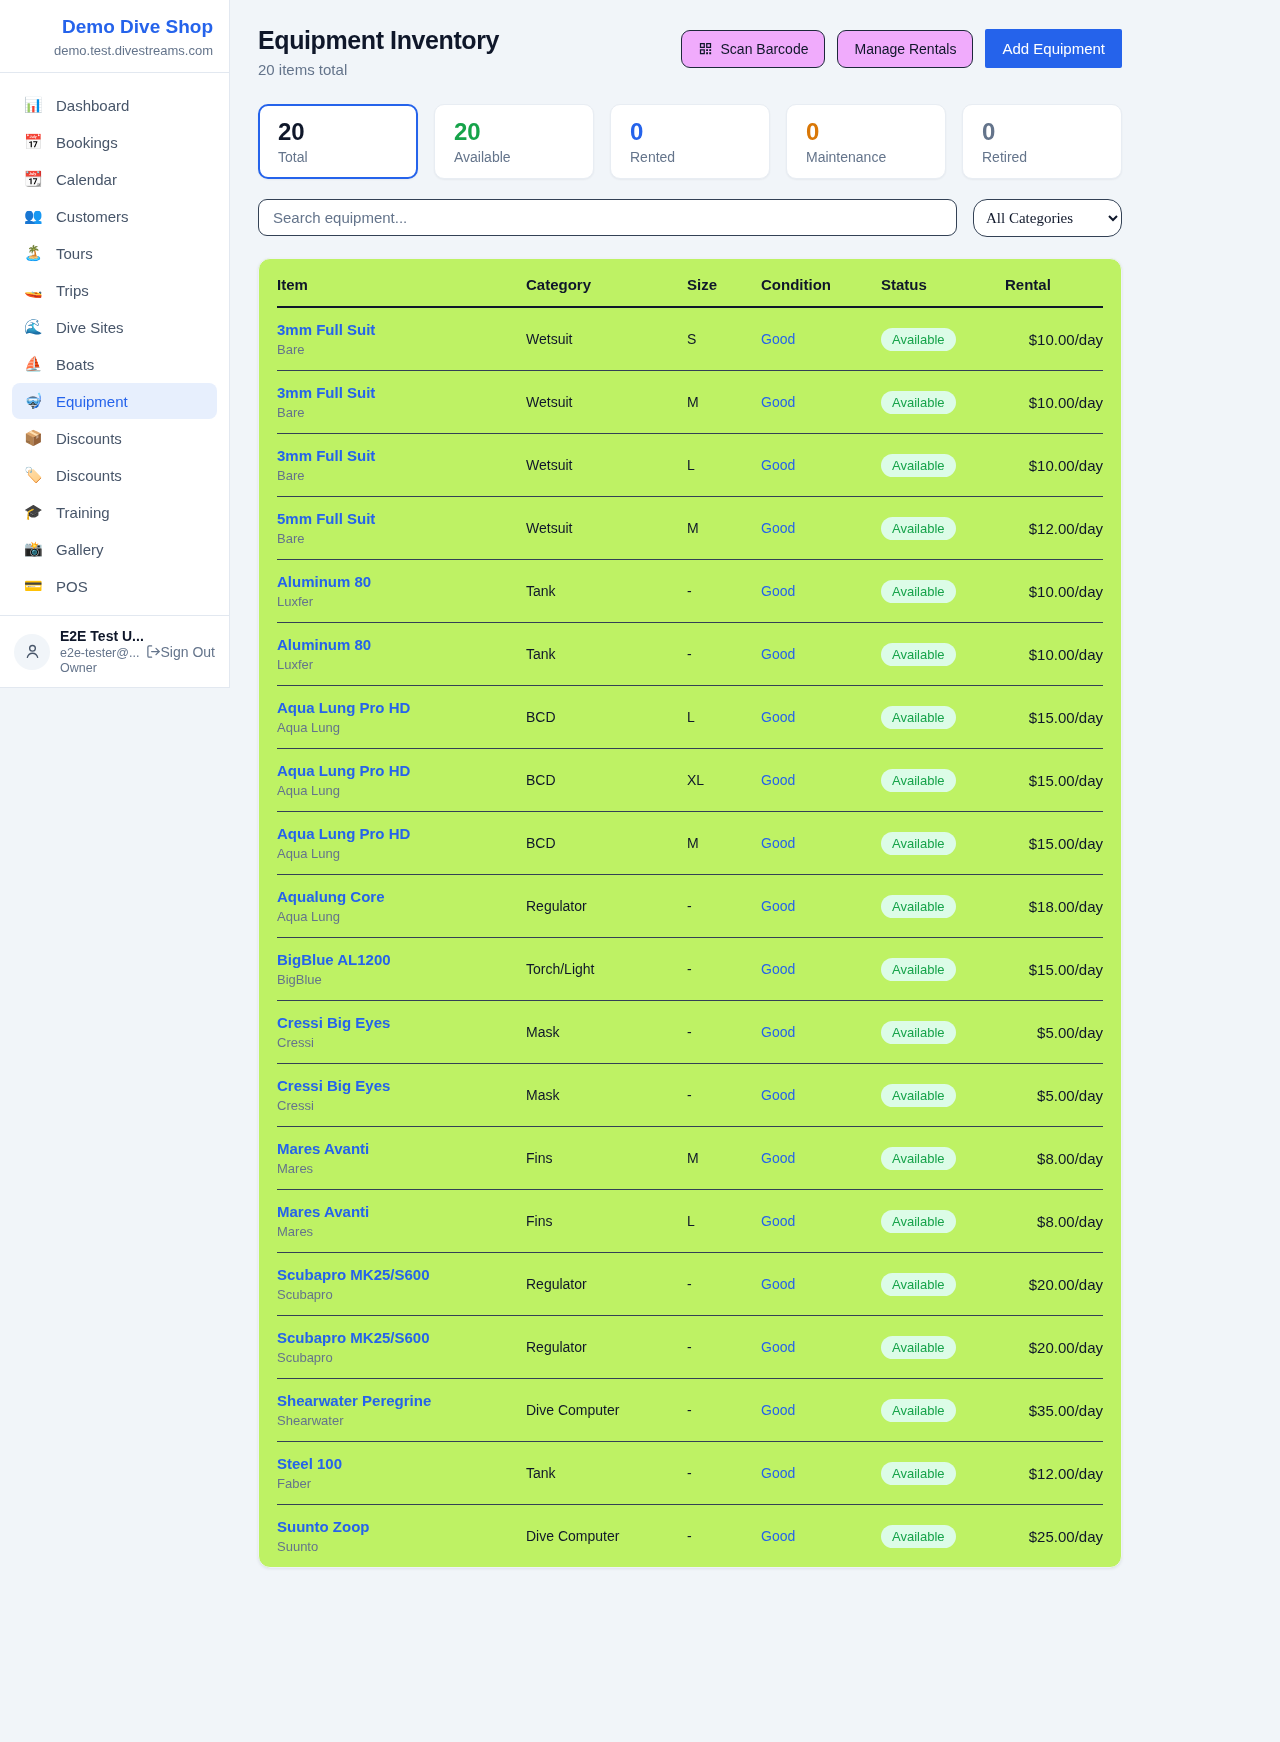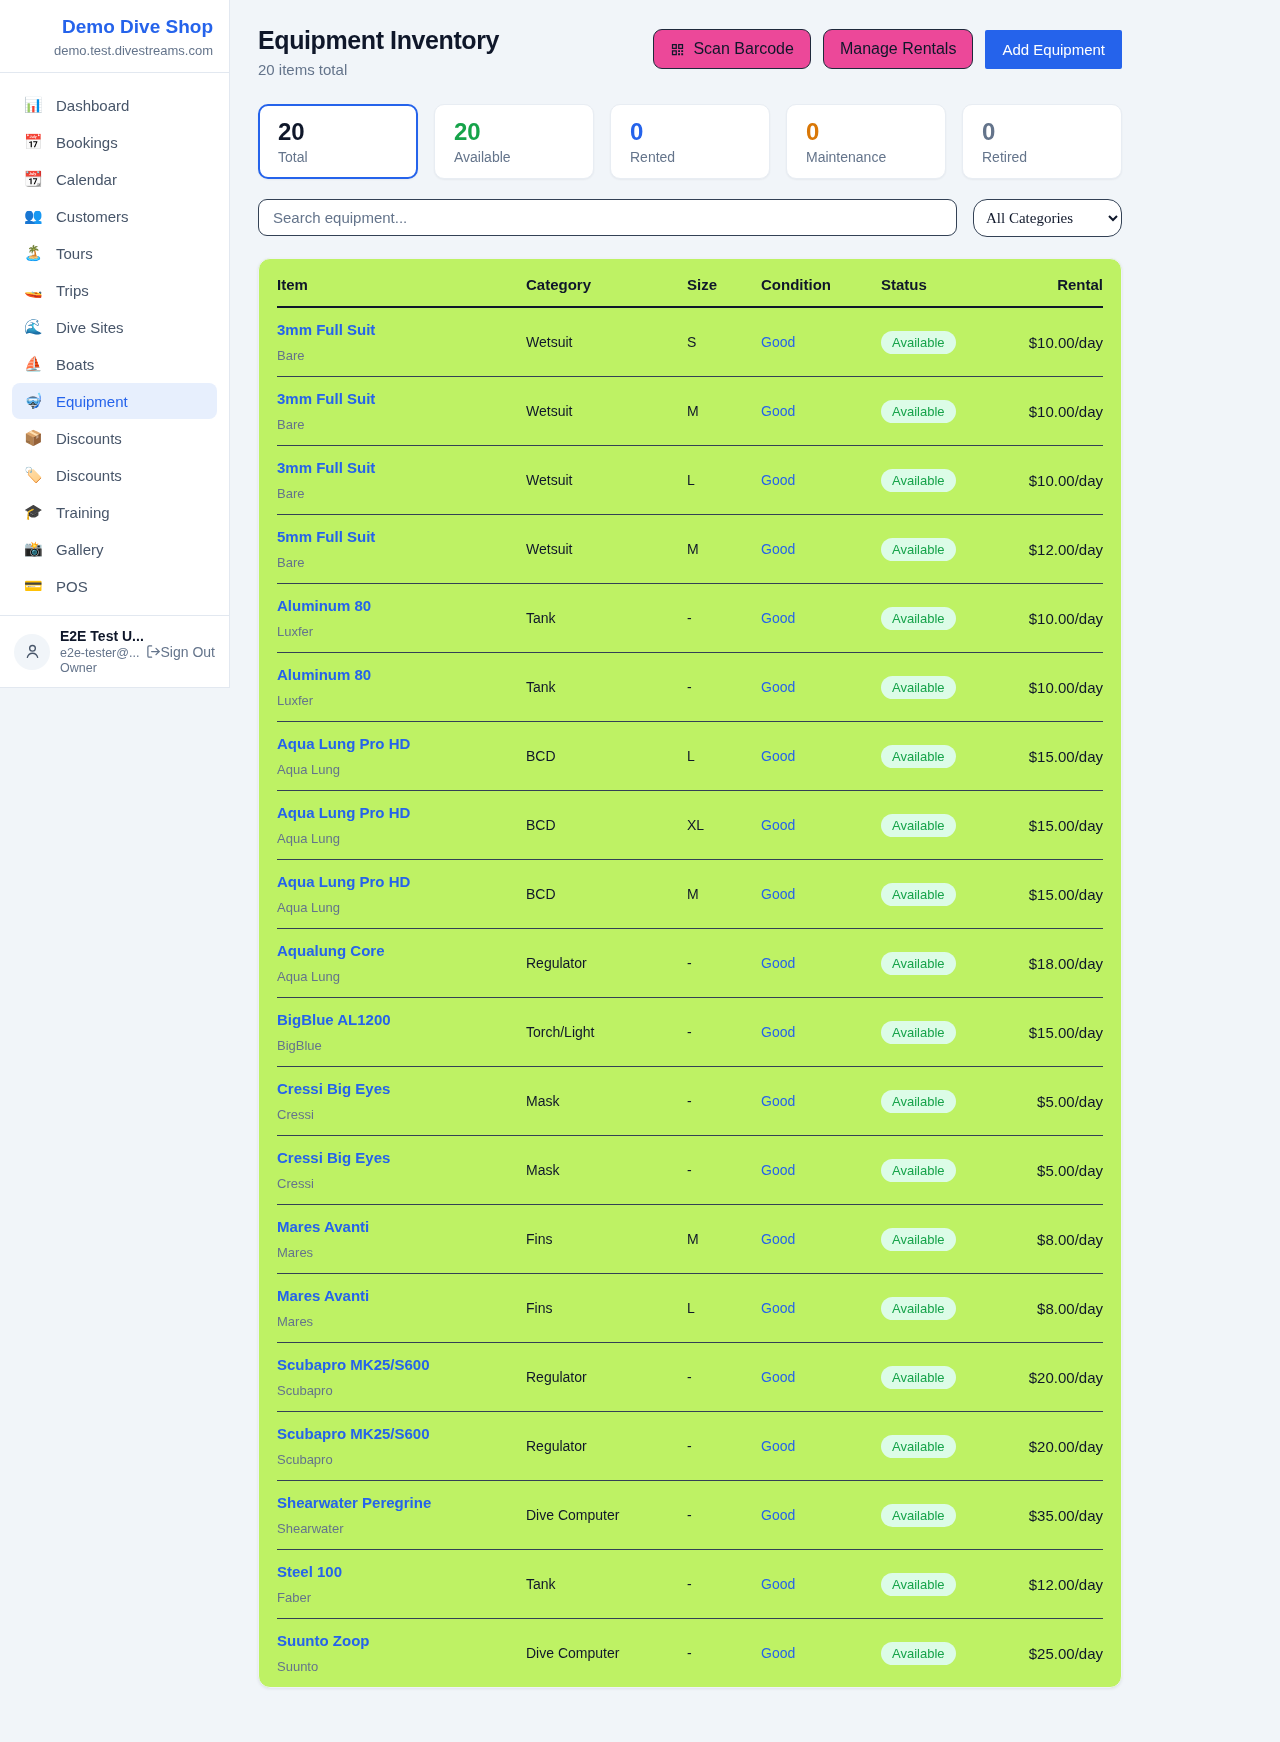--- a/index.html
+++ b/index.html
@@ -29,42 +29,42 @@
   .user-email { font-size:12.5px; color:#64748b; margin-top:2px; white-space:nowrap; }
   .user-role { font-size:12.5px; color:#64748b; margin-top:1px; }
   .signout-btn { display:flex; align-items:center; background:none; border:none; color:#64748b; font-size:14px; font-family:inherit; cursor:pointer; flex-shrink:0; }
 
   
   main { width:892px; padding:26px 0 60px 28px; }
   .page-header { display:flex; justify-content:space-between; align-items:flex-start; }
   .page-title { font-size:25px; font-weight:800; letter-spacing:-0.4px; color:#0f172a; }
   .page-subtitle { font-size:15px; color:#64748b; margin-top:6px; }
   .header-actions { display:flex; gap:12px; align-items:center; margin-top:3px; }
-  .btn-outline { display:flex; align-items:center; gap:8px; padding:10px 16px; border:1px solid #1e293b; border-radius:9px; background:#ec4899; font-size:16px; font-weight:500; color:#0f172a; font-family:inherit; cursor:pointer; }
+  .btn-outline { display:flex; align-items:center; gap:8px; padding:10px 16px; border:1px solid #1e293b; border-radius:9px; background:#f0abfc; font-size:14px; font-weight:500; color:#0f172a; font-family:inherit; cursor:pointer; }
   .btn-primary { padding:11px 17px; border:none; border-radius:2px; background:#2563eb; color:#ffffff; font-size:15px; font-weight:400; font-family:inherit; cursor:pointer; }
 
   .stats { display:grid; grid-template-columns:repeat(5,1fr); gap:16px; margin-top:26px; }
   .stat-card { background:#fff; border:1px solid #e8edf3; border-radius:10px; padding:13px 19px; box-shadow:0 1px 2px rgba(16,24,40,.05); cursor:pointer; }
   .stat-card.selected { border:2px solid #2563eb; padding:12px 18px; }
   .stat-value { font-size:24px; font-weight:700; }
   .stat-label { font-size:14px; color:#64748b; margin-top:3px; }
 
   .filter-row { display:flex; gap:16px; margin-top:20px; }
   .search-input { flex:1; height:37px; border:1.5px solid #334155; border-radius:9px; padding:0 14px; font-size:15px; font-family:inherit; background:#fff; color:#0f172a; outline:none; }
   .search-input::placeholder { color:#64748b; }
   .category-select { width:149px; height:38px; border:1.5px solid #334155; border-radius:14px; background:#fff; font-size:15px; font-family:Liberation Serif, serif; padding:0 8px; color:#0f172a; outline:none; }
 
   .table-card { background:#bef264; border:1px solid #eef2f6; border-radius:12px; margin-top:21px; padding:0 18px; box-shadow:0 1px 3px rgba(16,24,40,.08); }
   .t-grid { display:grid; grid-template-columns:249px 161px 74px 120px 124px 1fr; align-items:center; }
   .t-header { padding:17px 0 13px; border-bottom:2px solid #0f172a; font-size:15px; font-weight:700; color:#0f172a; }
-  .col-rental { text-align:right; }
+  .col-rental { text-align:left; }
   .t-row { padding:13px 0; border-bottom:1px solid #334155; }
   .t-row:last-of-type { border-bottom:none; }
   .item-name { color:#2563eb; font-size:15px; font-weight:600; cursor:pointer; }
-  .item-brand { color:#64748b; font-size:13px; margin-top:10px; }
+  .item-brand { color:#64748b; font-size:13px; margin-top:4px; }
   .cell { font-size:14px; color:#0f172a; }
   .cond-link { font-size:14px; color:#2563eb; cursor:pointer; }
   .badge-available { display:inline-block; background:#dcfce7; color:#16a34a; font-size:13px; padding:4px 11px; border-radius:999px; }
   .cell-rental { text-align:right; font-size:15px; color:#0f172a; }
 </style>
 </head>
 <body>
 
 <div class="app">
 

